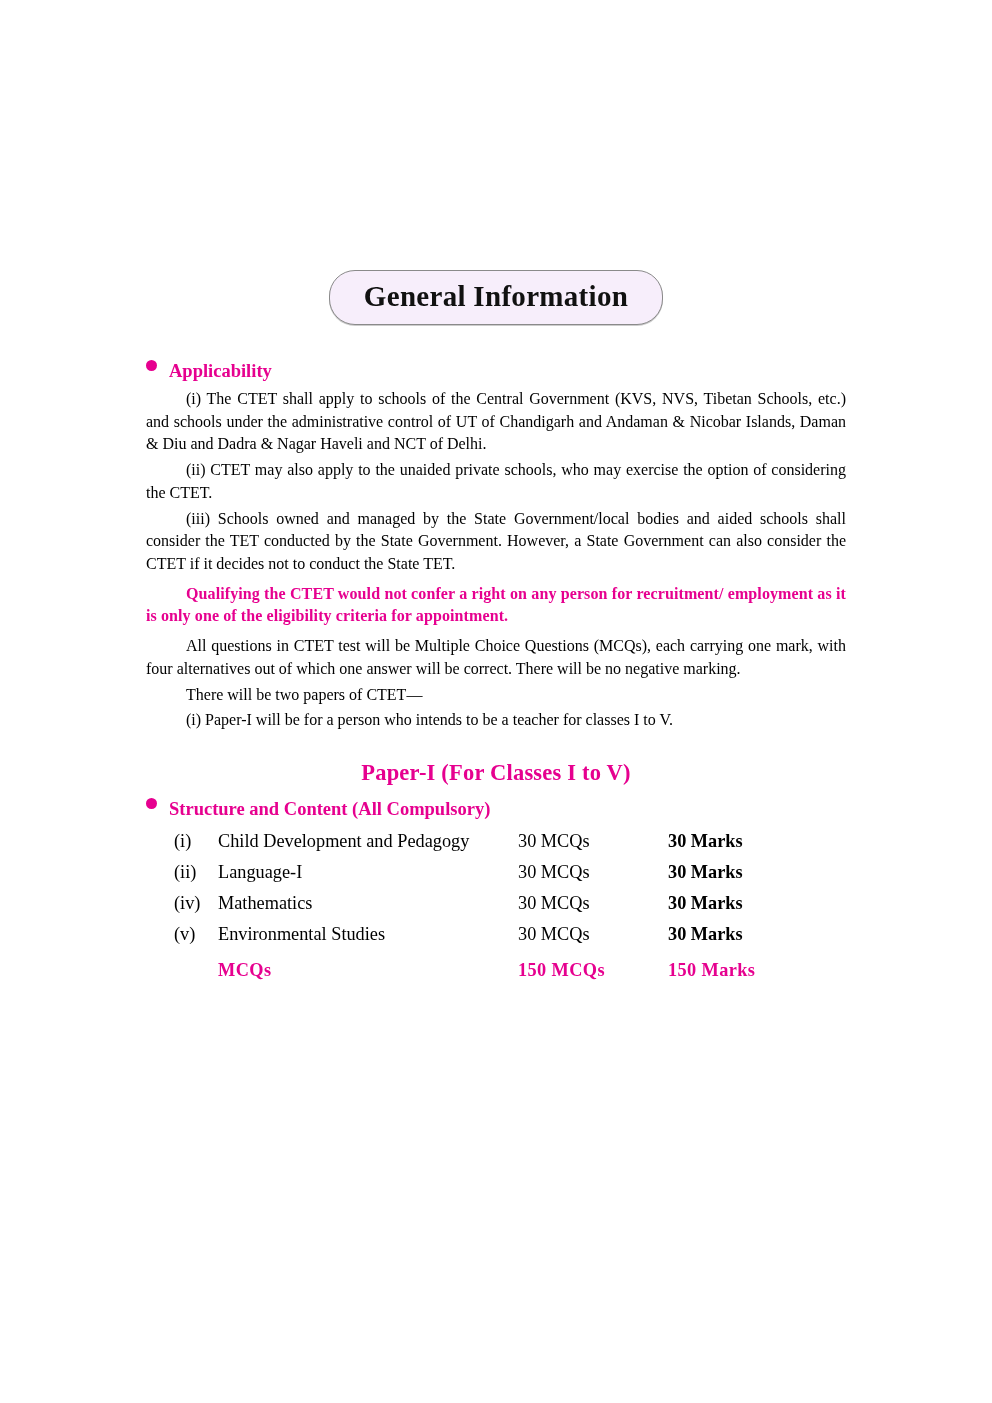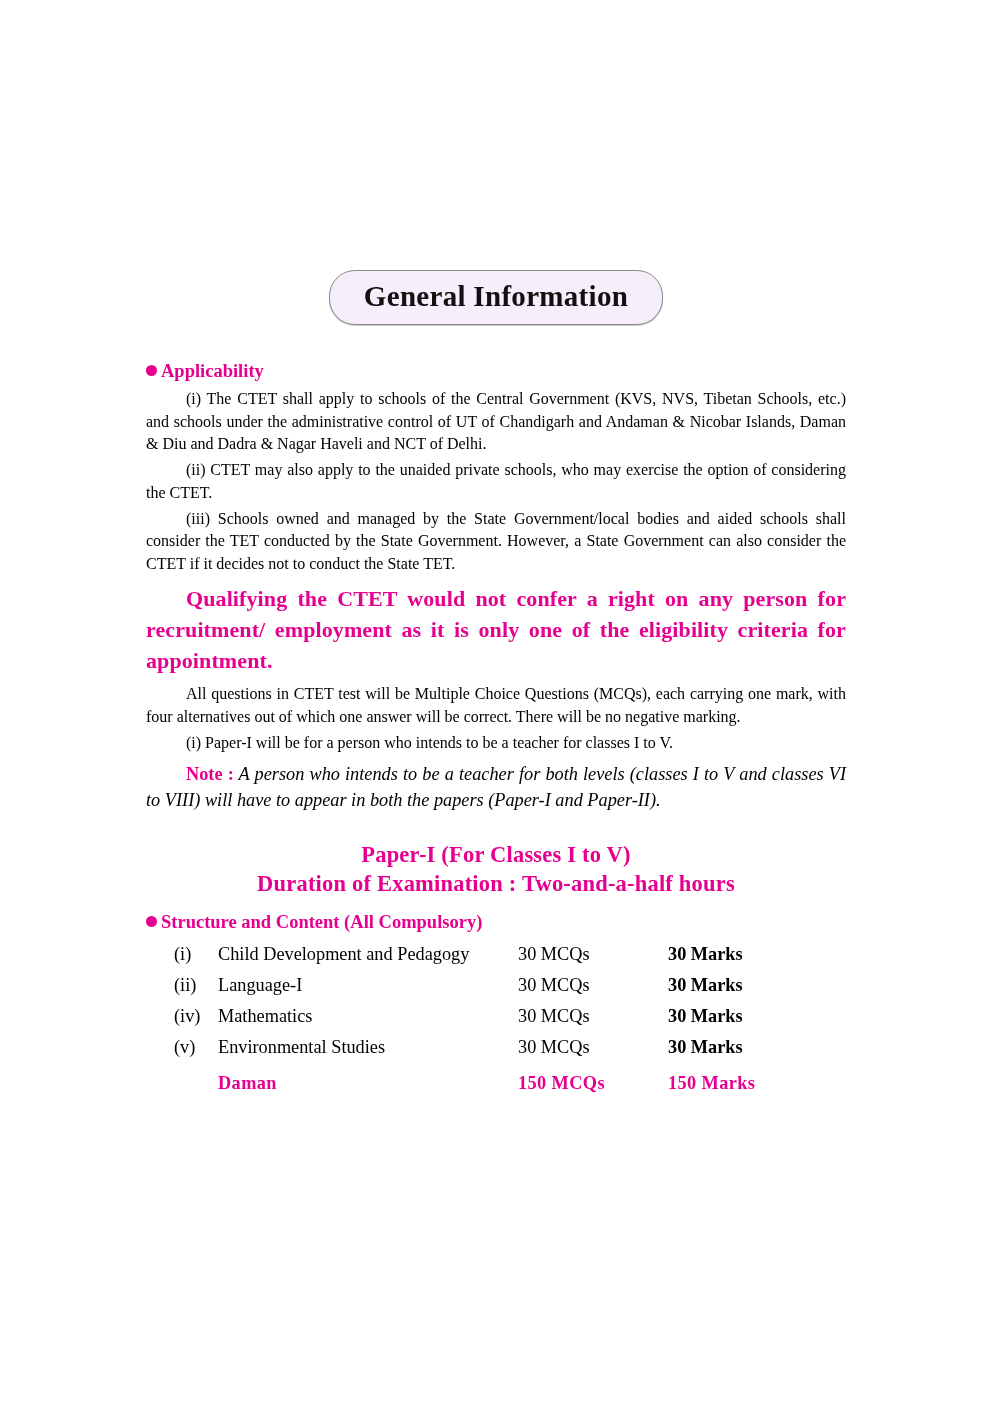--- a/index.html
+++ b/index.html
@@ -44,22 +44,22 @@
     font-weight: bold;
     font-size: 29px;
     letter-spacing: 0.3px;
     color: #111111;
     box-shadow: 0 1px 0 #cccccc;
   }
 
   
   .bullet-head {
     display: flex;
-    align-items: center;
-    gap: 4px;
+    align-items: flex-start;
+    gap: 12px;
     margin: 12px 0 6px 0;
   }
   .bullet-dot {
     display: inline-block;
     width: 11px;
     height: 11px;
     border-radius: 50%;
     background: #e6008f;
     flex: 0 0 auto;
     position: relative;
@@ -75,21 +75,21 @@
   
   p.para {
     margin: 0 0 3px 0;
     font-size: 16px;
     line-height: 1.42;
     text-align: justify;
     text-indent: 40px;
   }
   p.pink-bold {
     margin: 7px 0 7px 0;
-    font-size: 22px;
+    font-size: 16px;
     line-height: 1.42;
     color: #e6008f;
     font-weight: bold;
     text-align: justify;
     text-indent: 40px;
     letter-spacing: 0.1px;
   }
   p.note {
     margin: 6px 0 4px 0;
     font-size: 18.3px;
@@ -170,25 +170,24 @@
     <div class="bullet-head">
       <span class="bullet-dot"></span>
       <span class="bullet-label">Applicability</span>
     </div>
     <p class="para">(i) The CTET shall apply to schools of the Central Government (KVS, NVS, Tibetan Schools, etc.) and schools under the administrative control of UT of Chandigarh and Andaman &amp; Nicobar Islands, Daman &amp; Diu and Dadra &amp; Nagar Haveli and NCT of Delhi.</p>
     <p class="para">(ii) CTET may also apply to the unaided private schools, who may exercise the option of considering the CTET.</p>
     <p class="para">(iii) Schools owned and managed by the State Government/local bodies and aided schools shall consider the TET conducted by the State Government. However, a State Government can also consider the CTET if it decides not to conduct the State TET.</p>
     <p class="pink-bold">Qualifying the CTET would not confer a right on any person for recruitment/ employment as it is only one of the eligibility criteria for appointment.</p>
 
     <p class="para">All questions in CTET test will be Multiple Choice Questions (MCQs), each carrying one mark, with four alternatives out of which one answer will be correct. There will be no negative marking.</p>
+    <p class="para">There will be two papers of CTET—</p>
     <p class="para">(i) Paper-I will be for a person who intends to be a teacher for classes I to V.</p>
-    <p class="note"><span class="note-label">Note :</span> <span>A person who intends to be a teacher for both levels (classes I to V and classes VI to VIII) will have to appear in both the papers (Paper-I and Paper-II).</span></p>
 
     <p class="center-pink paper-head">Paper-I (For Classes I to V)</p>
-    <p class="center-pink duration-head">Duration of Examination : Two-and-a-half hours</p>
 
     <div class="bullet-head">
       <span class="bullet-dot"></span>
       <span class="bullet-label">Structure and Content (All Compulsory)</span>
     </div>
 
     <table class="struct">
       <tbody>
         <tr>
           <td class="num">(i)</td>
@@ -209,21 +208,21 @@
           <td class="marks">30 Marks</td>
         </tr>
         <tr>
           <td class="num">(v)</td>
           <td class="subject">Environmental Studies</td>
           <td class="mcq">30 MCQs</td>
           <td class="marks">30 Marks</td>
         </tr>
         <tr class="total">
           <td class="num"></td>
-          <td class="subject">Daman</td>
+          <td class="subject">MCQs</td>
           <td class="mcq">150 MCQs</td>
           <td class="marks">150 Marks</td>
         </tr>
       </tbody>
     </table>
 
   </div>
 </div>
 
 </body></html>

